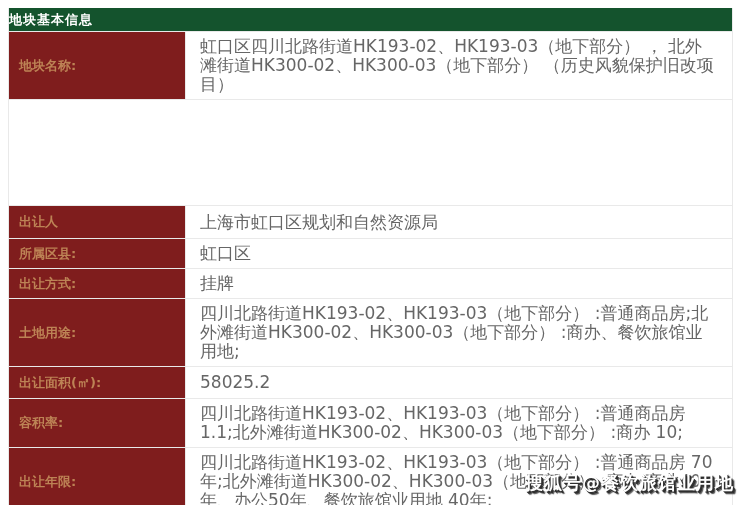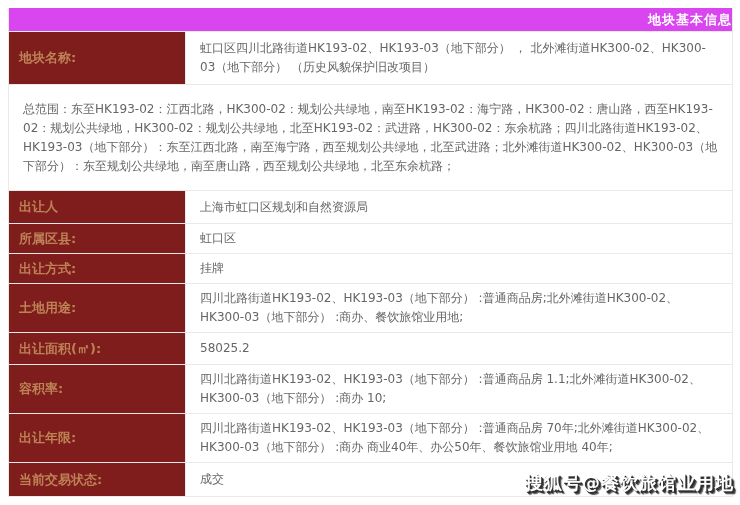--- a/index.html
+++ b/index.html
@@ -18,27 +18,27 @@
   .info-table {
     position: absolute;
     left: 8px;
     top: 8px;
     width: 725px;
     border: 1px solid #e9e9e9;
     border-top: none;
     box-sizing: border-box;
   }
   .table-header {
-    background: #d946ef;
+    background: #14532d;
     color: #ffffff;
     font-size: 13px;
     font-weight: bold;
     height: 23px;
     line-height: 23px;
-    text-align: right;
+    text-align: left;
     letter-spacing: 1px;
   }
   .row {
     display: flex;
     align-items: center;
     border-top: 1px solid #e9e9e9;
     box-sizing: border-box;
     background: #ffffff;
   }
   .row:first-of-type { border-top: none; }
@@ -53,21 +53,21 @@
     box-sizing: border-box;
     padding: 4px 8px 4px 10px;
     color: #bd8355;
     font-weight: bold;
     font-size: 13px;
   }
   .value-cell {
     flex: 1 1 auto;
     padding: 5px 14px;
     color: #666666;
-    font-size: 12px;
+    font-size: 17px;
     line-height: 19px;
     box-sizing: border-box;
   }
   .r1  { min-height: 53px; }
   .r2  { min-height: 106px; }
   .r3  { min-height: 33px; }
   .r4  { min-height: 30px; }
   .r5  { min-height: 30px; }
   .r6  { min-height: 49px; }
   .r7  { min-height: 32px; }
@@ -94,21 +94,20 @@
   <div class="info-table">
 
     <div class="table-header">地块基本信息</div>
 
     <div class="row r1">
       <div class="label-cell">地块名称:</div>
       <div class="value-cell">虹口区四川北路街道HK193-02、HK193-03（地下部分） ， 北外滩街道HK300-02、HK300-03（地下部分） （历史风貌保护旧改项目）</div>
     </div>
 
     <div class="row r2">
-      <div class="value-cell">总范围：东至HK193-02：江西北路，HK300-02：规划公共绿地，南至HK193-02：海宁路，HK300-02：唐山路，西至HK193-02：规划公共绿地，HK300-02：规划公共绿地，北至HK193-02：武进路，HK300-02：东余杭路；四川北路街道HK193-02、HK193-03（地下部分）：东至江西北路，南至海宁路，西至规划公共绿地，北至武进路；北外滩街道HK300-02、HK300-03（地下部分）：东至规划公共绿地，南至唐山路，西至规划公共绿地，北至东余杭路；</div>
     </div>
 
     <div class="row r3">
       <div class="label-cell">出让人</div>
       <div class="value-cell">上海市虹口区规划和自然资源局</div>
     </div>
 
     <div class="row r5">
       <div class="label-cell">所属区县:</div>
       <div class="value-cell">虹口区</div>

